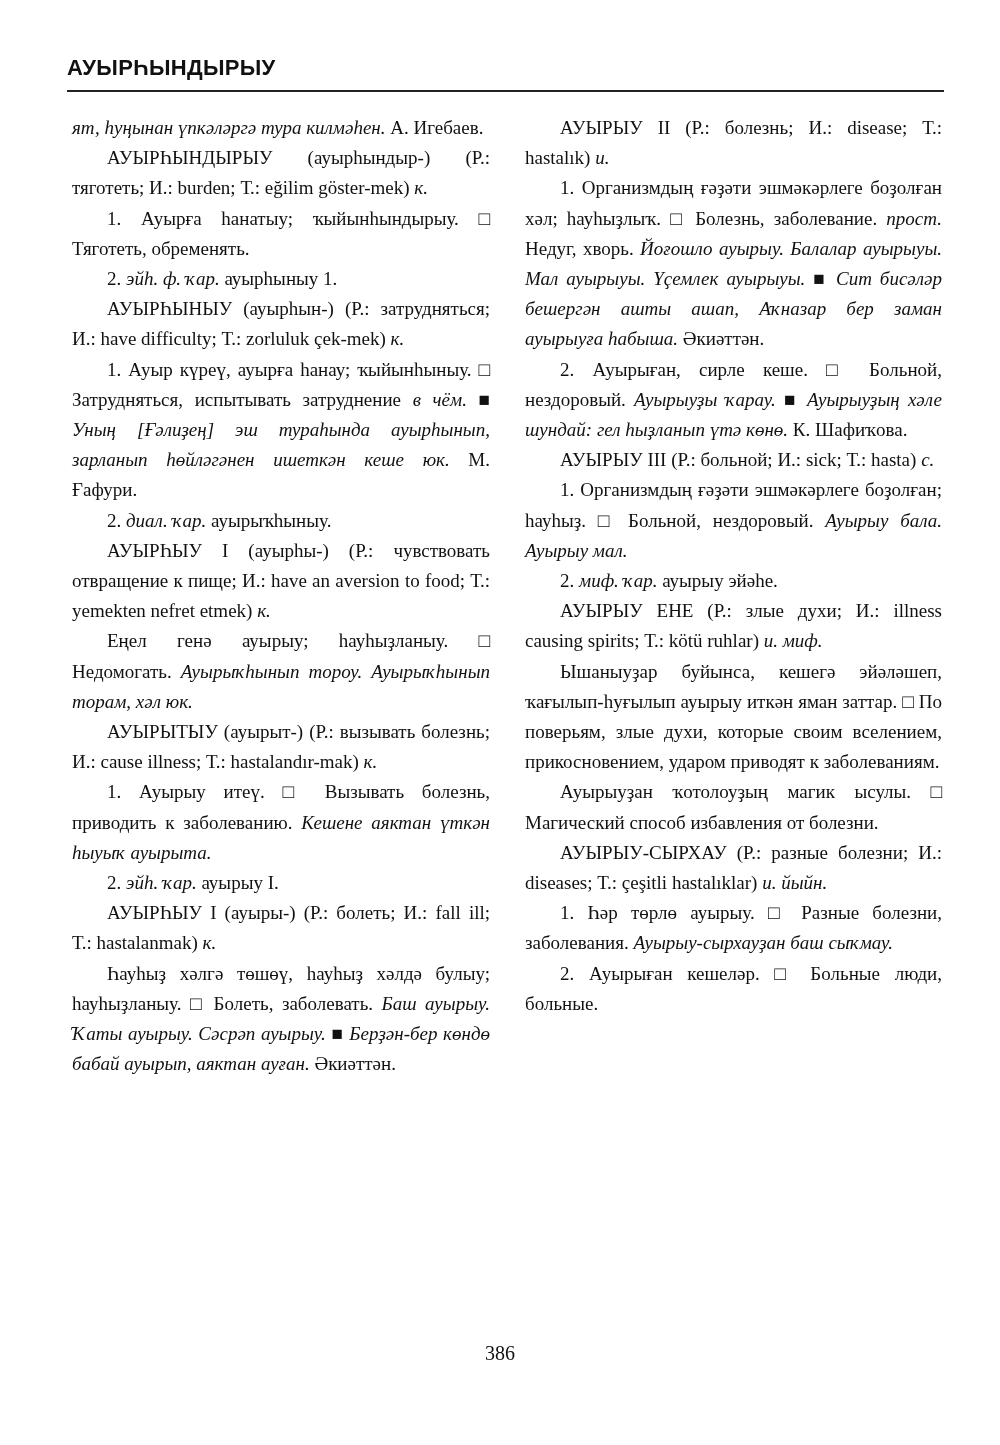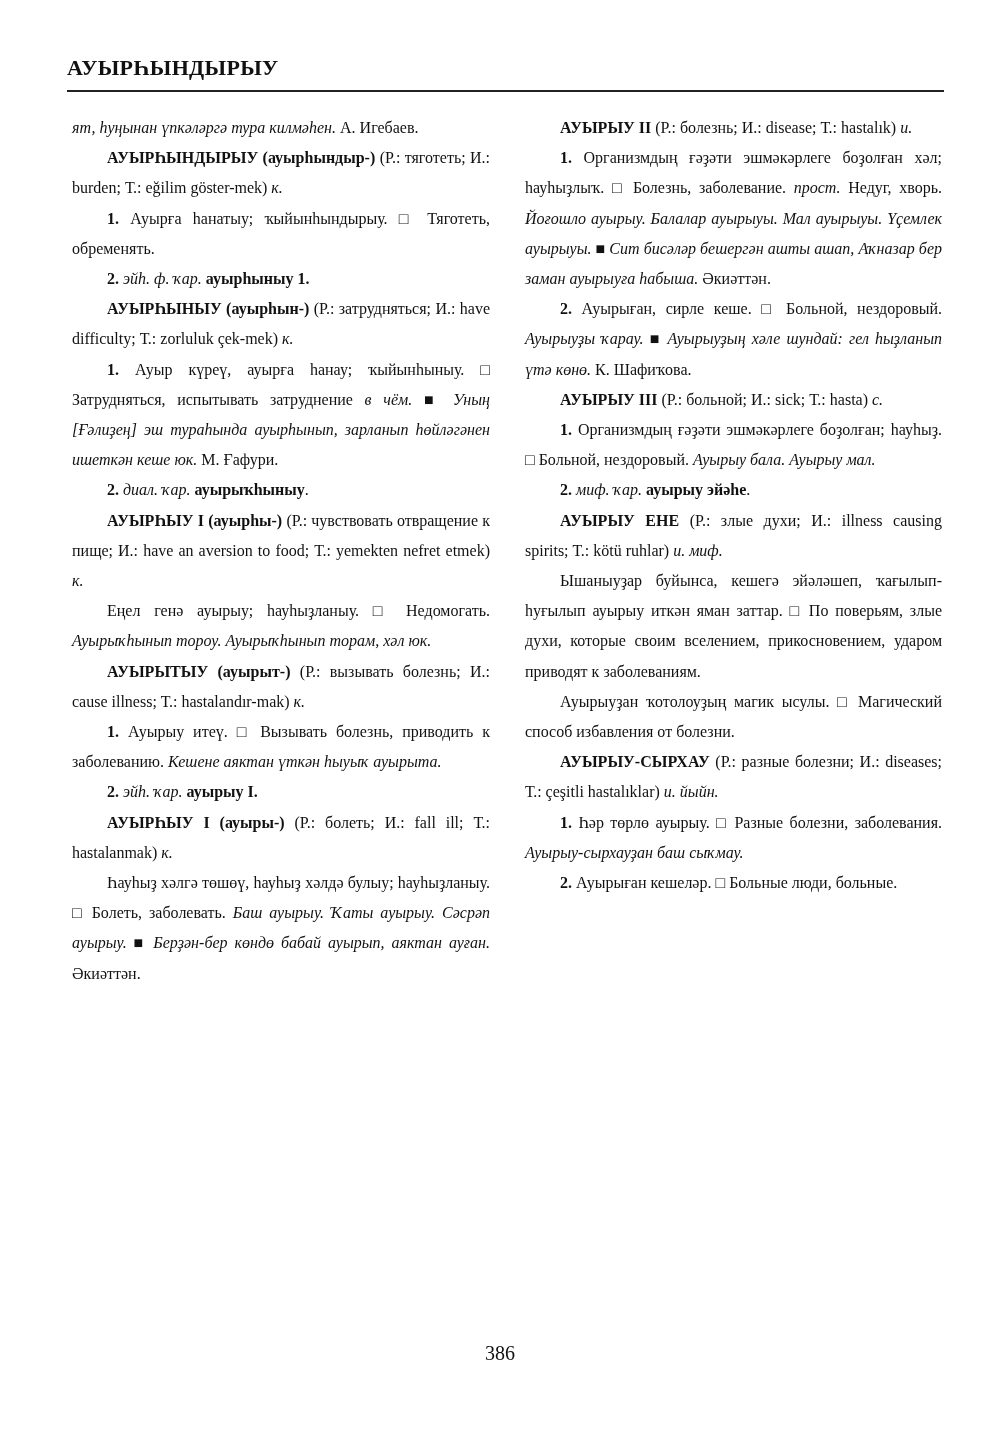--- a/index.html
+++ b/index.html
@@ -2,35 +2,35 @@
 <html><head>
 <meta charset="utf-8">
 <style>
   html, body { margin: 0; padding: 0; background: #ffffff; }
   body {
     width: 1000px; height: 1445px; position: relative; overflow: hidden;
     font-family: "Liberation Serif", "DejaVu Serif", serif; color: #111;
   }
   .running-head {
     position: absolute; left: 67px; top: 55px;
-    font-family: Liberation Serif, serif;
+    font-family: Liberation Sans, sans-serif;
     font-weight: bold; font-size: 22px; letter-spacing: 0.3px; color: #111;
   }
   .head-rule {
     position: absolute; left: 67px; top: 90px; width: 877px; height: 2px; background: #222;
   }
   .col {
-    position: absolute; top: 113px; font-size: 16px; line-height: 30.2px;
+    position: absolute; top: 113px; font-size: 19px; line-height: 30.2px;
     text-align: justify; hyphens: manual;
   }
   .col-left { left: 72px; width: 418px; }
   .col-right { left: 525px; width: 417px; }
   .col p { margin: 0; }
   .col p.ind { text-indent: 35px; }
-  .b { font-weight: bold; }
+  .b { font-weight: normal; }
   .i { font-style: italic; }
   .page-number {
     position: absolute; left: 0; width: 1000px; top: 1342px; text-align: center;
     font-size: 20px;
   }
 </style>
 </head>
 <body>
 
 <div class="running-head">АУЫРҺЫНДЫРЫУ</div>

